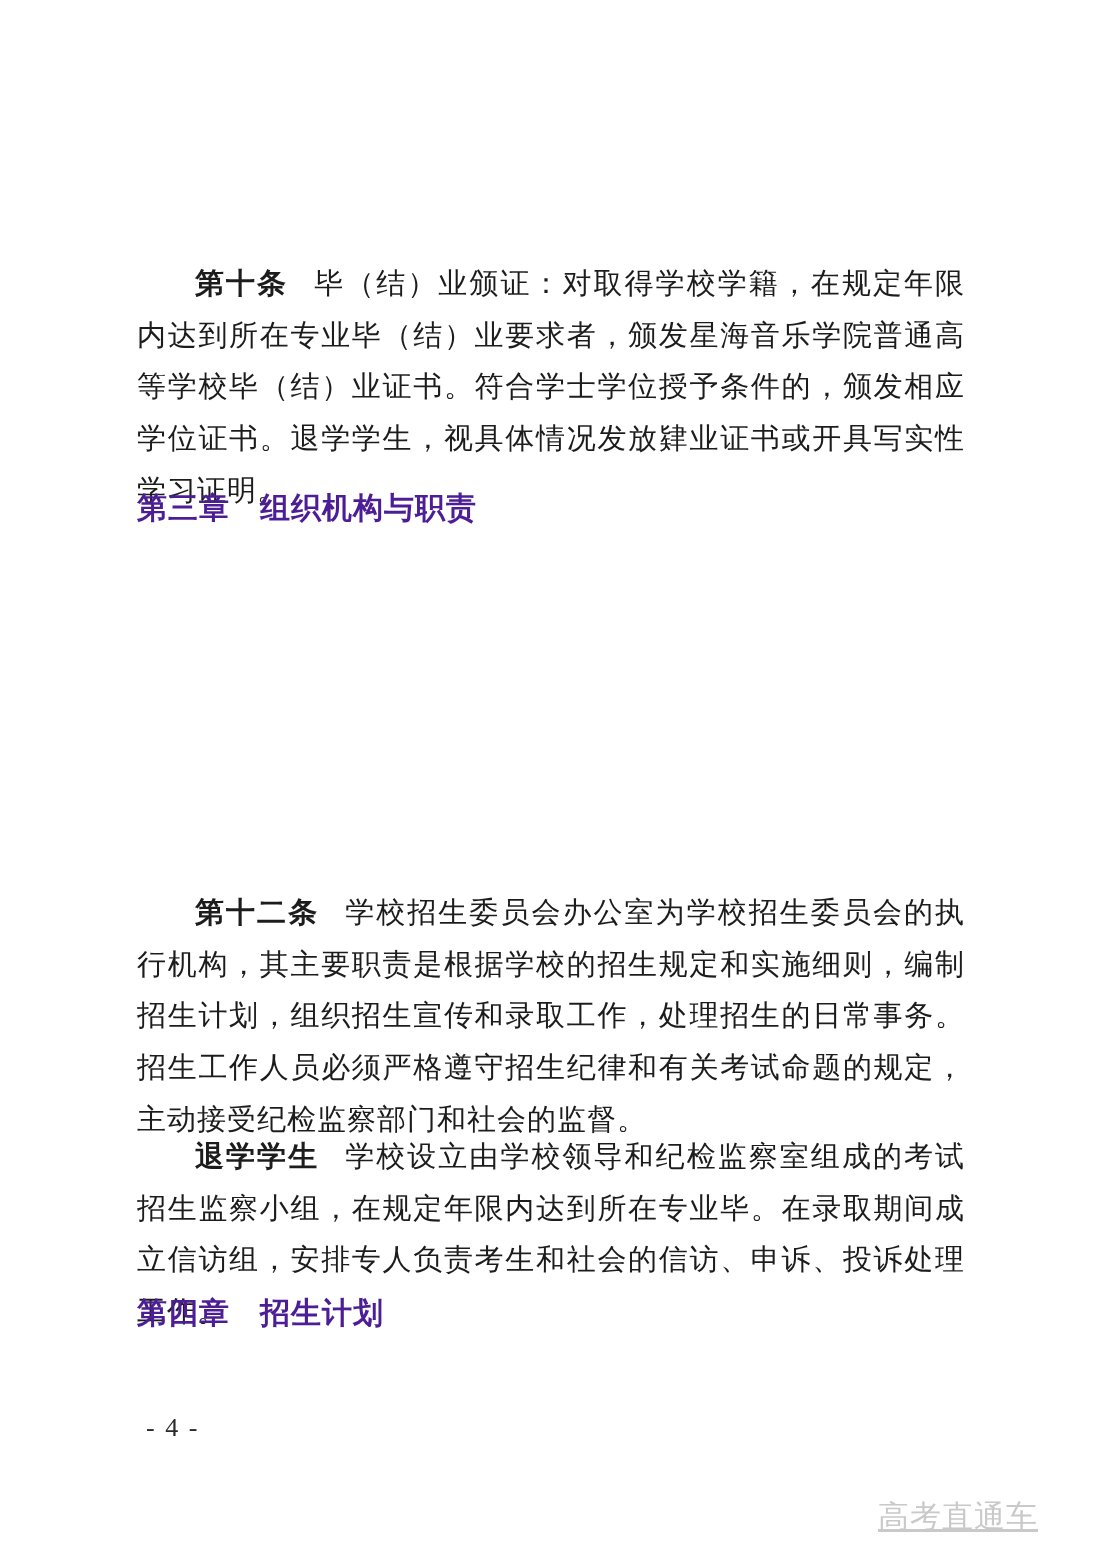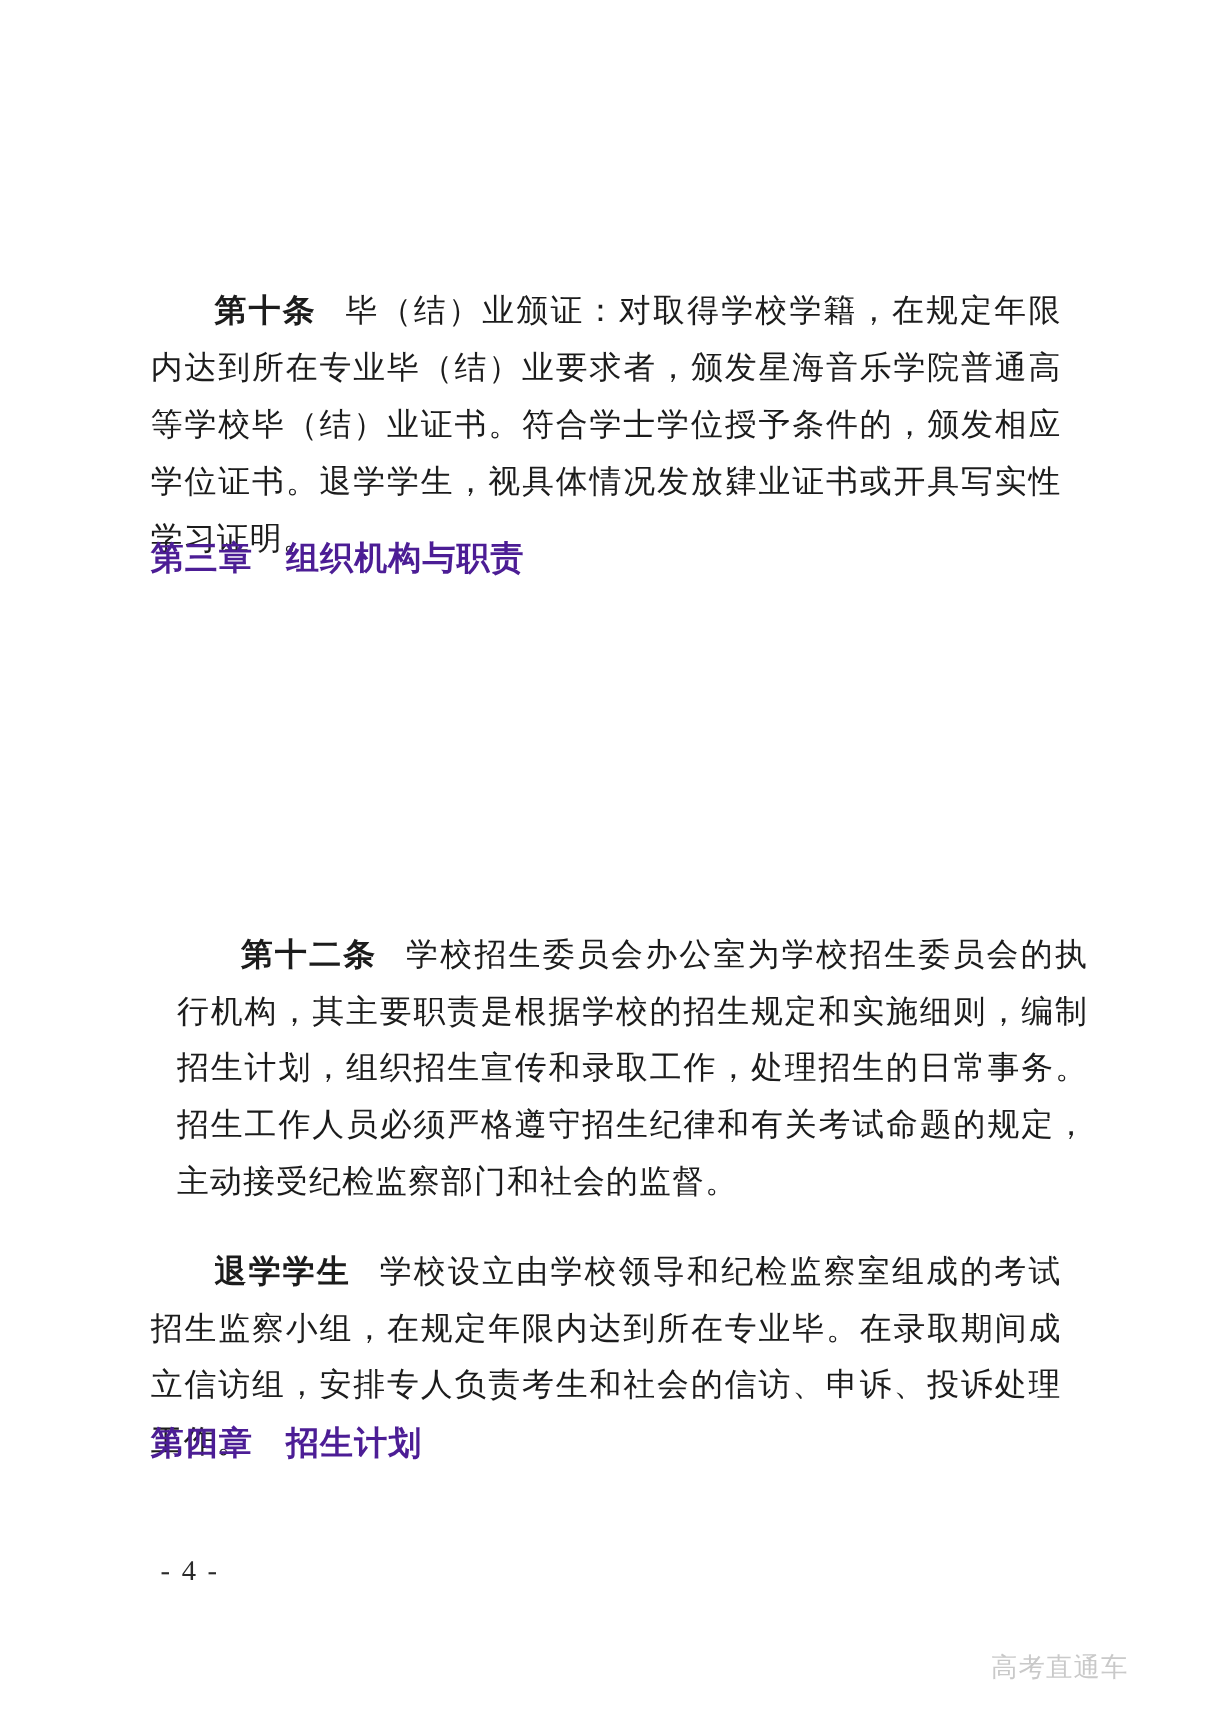--- a/index.html
+++ b/index.html
@@ -44,41 +44,42 @@
     line-height: 34px;
     color: #4c1d95;
     letter-spacing: 1px;
   }
   .chapter-heading .chapter-num {
     margin-right: 30px;
   }
   .para-article-10  { top: 229px; }
   .heading-ch3      { top: 491px; }
   .para-article-11  { top: 533px; }
-  .para-article-12  { top: 814px; margin-left: 24px; }
+  .para-article-12  { top: 858px; }
   .para-article-13  { top: 1102px; }
   .heading-ch4      { top: 1296px; }
   .page-number {
     position: absolute;
     left: 146px;
     top: 1412px;
     font-size: 26px;
     line-height: 32px;
     letter-spacing: 2px;
     color: #2a2a2a;
   }
   .watermark {
     position: absolute;
-    right: 36px;
+    right: 24px;
     top: 1503px;
-    font-size: 24px;
+    font-size: 31px;
     line-height: 28px;
     letter-spacing: 1px;
     color: #c9c9c9;
     font-family: "Liberation Sans", "DejaVu Sans", sans-serif;
+    text-decoration: underline;
   }
 </style>
 </head>
 <body>
 
 <div class="page">
 
   <p class="para para-article-10"><span class="term">第十条</span><span>毕（结）业颁证：对取得学校学籍，在规定年限内达到所在专业毕（结）业要求者，颁发星海音乐学院普通高等学校毕（结）业证书。符合学士学位授予条件的，颁发相应学位证书。退学学生，视具体情况发放肄业证书或开具写实性学习证明。</span></p>
 
   <div class="chapter-heading heading-ch3">

